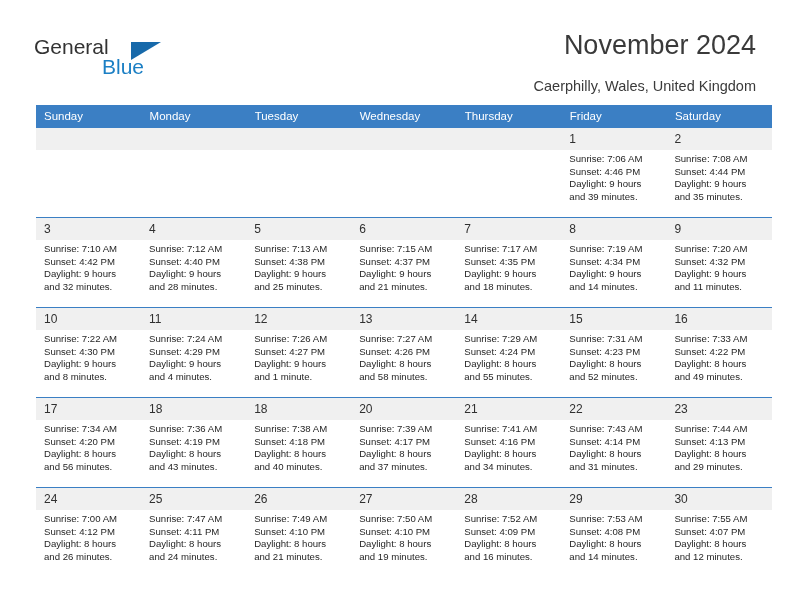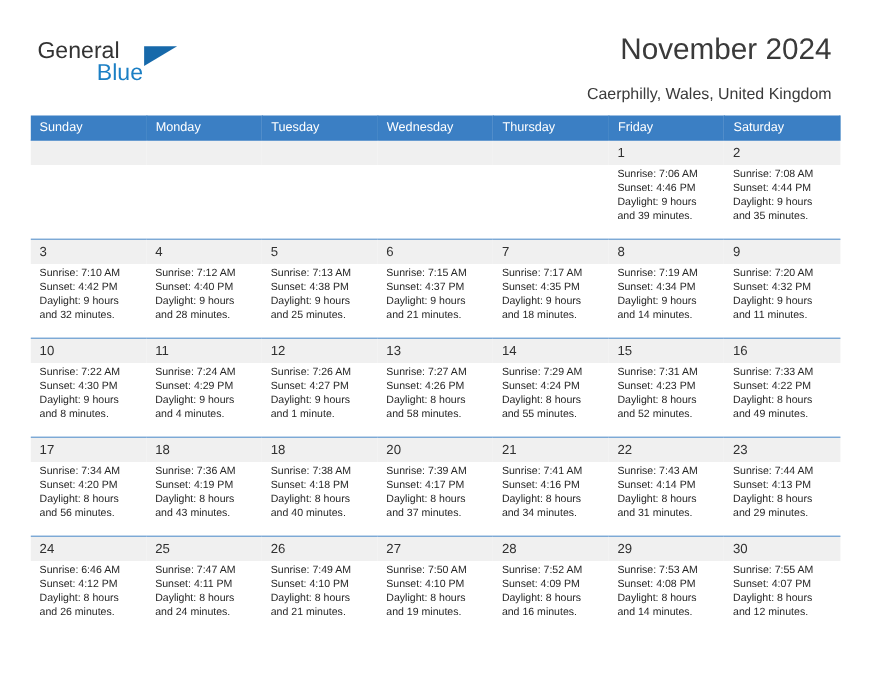--- a/index.html
+++ b/index.html
@@ -41,21 +41,21 @@
     position: absolute;
     left: 0;
     top: 0;
     font-size: 21px;
     color: #333333;
     letter-spacing: 0px;
     font-family: "Liberation Sans", sans-serif;
   }
   .logo-blue {
     position: absolute;
-    left: 54px;
+    left: 68px;
     top: 20px;
     font-size: 21px;
     color: #1b7fc4;
     font-family: "Liberation Sans", sans-serif;
   }
   .logo-triangle {
     position: absolute;
     left: 97px;
     top: 6px;
     width: 0;
@@ -81,21 +81,21 @@
     font-size: 14.5px;
     color: #3a3a3a;
     line-height: 20px;
     margin-top: 14px;
     white-space: nowrap;
   }
 
   
   .calendar {
     position: absolute;
-    left: 28px;
+    left: 36px;
     top: 105px;
     width: 736px;
     border-collapse: collapse;
     table-layout: fixed;
   }
   .calendar th {
     background: #3b7fc4;
     color: #ffffff;
     font-size: 11.5px;
     font-weight: normal;
@@ -457,21 +457,21 @@
                 <div>and 29 minutes.</div>
               </div>
             </div>
           </td>
         </tr>
         <tr>
           <td>
             <div class="daycell filled">
               <div class="daynum">24</div>
               <div class="dayinfo">
-                <div>Sunrise: 6:46 AM</div>
+                <div>Sunrise: 7:00 AM</div>
                 <div>Sunset: 4:12 PM</div>
                 <div>Daylight: 8 hours</div>
                 <div>and 26 minutes.</div>
               </div>
             </div>
           </td>
           <td>
             <div class="daycell filled">
               <div class="daynum">25</div>
               <div class="dayinfo">

